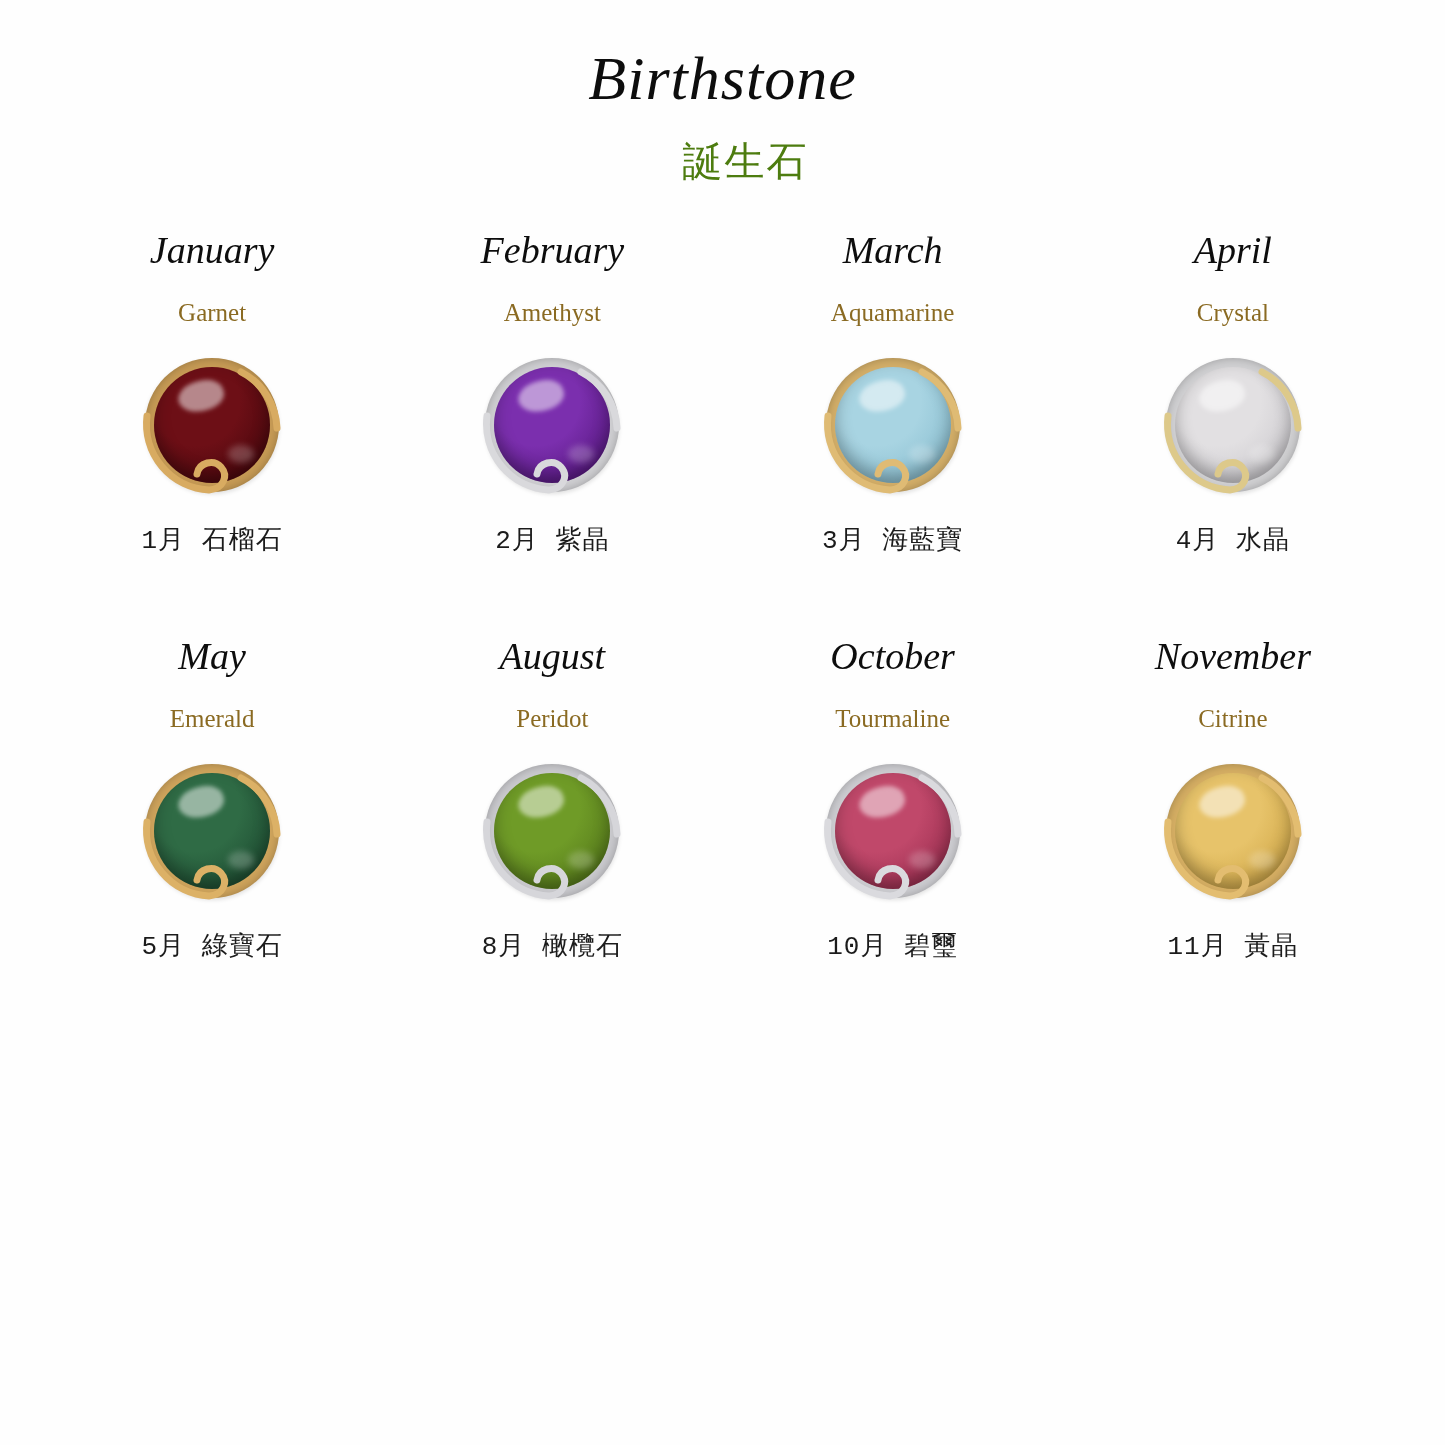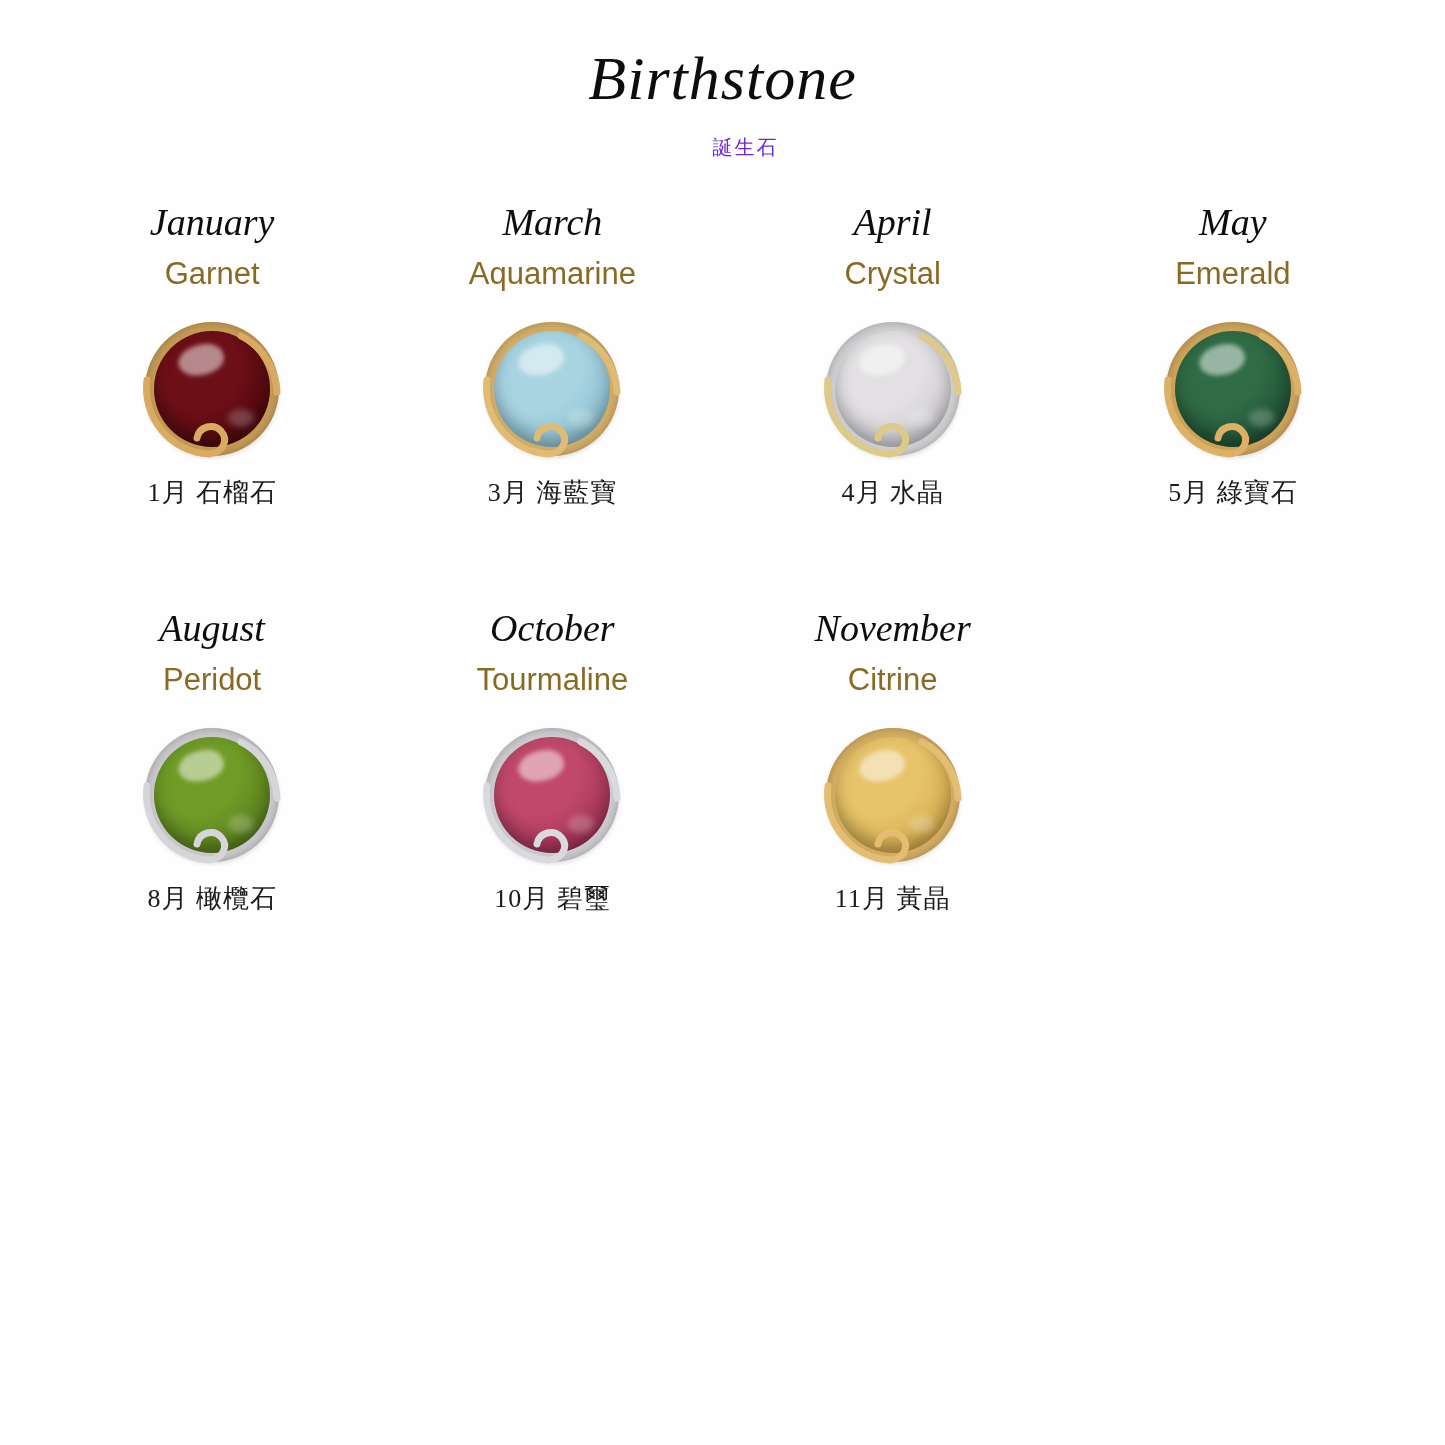--- a/index.html
+++ b/index.html
@@ -27,22 +27,22 @@
   .title {
     font-family: "Liberation Serif", serif;
     font-style: italic;
     font-size: 62px;
     color: #0d0d0d;
     letter-spacing: 1px;
     line-height: 1.1;
   }
   .subtitle {
     font-family: "Liberation Sans", sans-serif;
-    font-size: 20px;
-    color: #6d28d9;
+    font-size: 40px;
+    color: #4d7c0f;
     margin-top: 22px;
     letter-spacing: 2px;
     padding-left: 46px;
   }
   .grid {
     margin-top: 40px;
     display: grid;
     grid-template-columns: repeat(4, 1fr);
     grid-template-rows: repeat(3, 406px);
     padding: 0 42px;
@@ -56,24 +56,24 @@
   }
   .month-en {
     font-family: "Liberation Serif", serif;
     font-style: italic;
     font-size: 38px;
     color: #0d0d0d;
     line-height: 1.15;
     white-space: nowrap;
   }
   .stone-en {
-    font-family: Liberation Sans, sans-serif;
-    font-size: 31px;
+    font-family: Liberation Serif, serif;
+    font-size: 25px;
     color: #8a6a22;
-    margin-top: 11px;
+    margin-top: 26px;
     line-height: 1.15;
     white-space: nowrap;
   }
   .bead-wrap {
     margin-top: 22px;
     width: 150px;
     height: 150px;
     position: relative;
     display: flex;
     align-items: center;
@@ -124,24 +124,24 @@
   }
   .wire {
     position: absolute;
     width: 150px;
     height: 150px;
     left: 0;
     top: 0;
     pointer-events: none;
   }
   .month-zh {
-    font-family: Liberation Serif, serif;
+    font-family: Liberation Mono, monospace;
     font-size: 26px;
     color: #1b1b1b;
-    margin-top: 11px;
+    margin-top: 22px;
     letter-spacing: 1px;
     white-space: nowrap;
   }
 </style>
 </head>
 <body>
 
 <div class="page">
 
   <div class="header">
@@ -157,20 +157,33 @@
           <div class="ring" style="background: rgb(199, 155, 85); box-shadow: rgba(0, 0, 0, 0.25) 0px 0px 10px inset, rgba(0, 0, 0, 0.12) 0px 2px 4px;"></div>
           <div class="gem" style="background: radial-gradient(circle at 36% 30%, rgb(109, 15, 22) 0%, rgb(109, 15, 22) 40%, rgb(58, 4, 9) 100%); box-shadow: rgba(0, 0, 0, 0.3) 0px -8px 16px inset;"></div>
           <svg class="wire" viewBox="0 0 150 150">
             <path class="wire-path-a" d="M10 66 A66 66 0 0 0 72 140 C 86 139 92 126 84 117 C 77 109 62 112 60 124" fill="none" stroke-width="7" stroke-linecap="round" stroke="#d8ab61"></path>
             <path class="wire-path-b" d="M140 78 A66 66 0 0 0 104 22" fill="none" stroke-width="7" stroke-linecap="round" stroke="#d8ab61"></path>
           </svg>
         </div>
         <div class="month-zh">1月 石榴石</div>
       </div>
       <div class="cell">
+        <div class="month-en">February</div>
+        <div class="stone-en">Amethyst</div>
+        <div class="bead-wrap">
+          <div class="ring" style="background: rgb(207, 207, 210); box-shadow: rgba(0, 0, 0, 0.25) 0px 0px 10px inset, rgba(0, 0, 0, 0.12) 0px 2px 4px;"></div>
+          <div class="gem" style="background: radial-gradient(circle at 36% 30%, rgb(123, 47, 174) 0%, rgb(123, 47, 174) 40%, rgb(74, 16, 112) 100%); box-shadow: rgba(0, 0, 0, 0.3) 0px -8px 16px inset;"></div>
+          <svg class="wire" viewBox="0 0 150 150">
+            <path class="wire-path-a" d="M10 66 A66 66 0 0 0 72 140 C 86 139 92 126 84 117 C 77 109 62 112 60 124" fill="none" stroke-width="7" stroke-linecap="round" stroke="#d9d9dc"></path>
+            <path class="wire-path-b" d="M140 78 A66 66 0 0 0 104 22" fill="none" stroke-width="7" stroke-linecap="round" stroke="#d9d9dc"></path>
+          </svg>
+        </div>
+        <div class="month-zh">2月 紫晶</div>
+      </div>
+      <div class="cell">
         <div class="month-en">March</div>
         <div class="stone-en">Aquamarine</div>
         <div class="bead-wrap">
           <div class="ring" style="background: rgb(211, 174, 104); box-shadow: rgba(0, 0, 0, 0.25) 0px 0px 10px inset, rgba(0, 0, 0, 0.12) 0px 2px 4px;"></div>
           <div class="gem" style="background: radial-gradient(circle at 36% 30%, rgb(168, 212, 226) 0%, rgb(168, 212, 226) 40%, rgb(127, 182, 201) 100%); box-shadow: rgba(0, 0, 0, 0.3) 0px -8px 16px inset;"></div>
           <svg class="wire" viewBox="0 0 150 150">
             <path class="wire-path-a" d="M10 66 A66 66 0 0 0 72 140 C 86 139 92 126 84 117 C 77 109 62 112 60 124" fill="none" stroke-width="7" stroke-linecap="round" stroke="#dfbb74"></path>
             <path class="wire-path-b" d="M140 78 A66 66 0 0 0 104 22" fill="none" stroke-width="7" stroke-linecap="round" stroke="#dfbb74"></path>
           </svg>
         </div>

